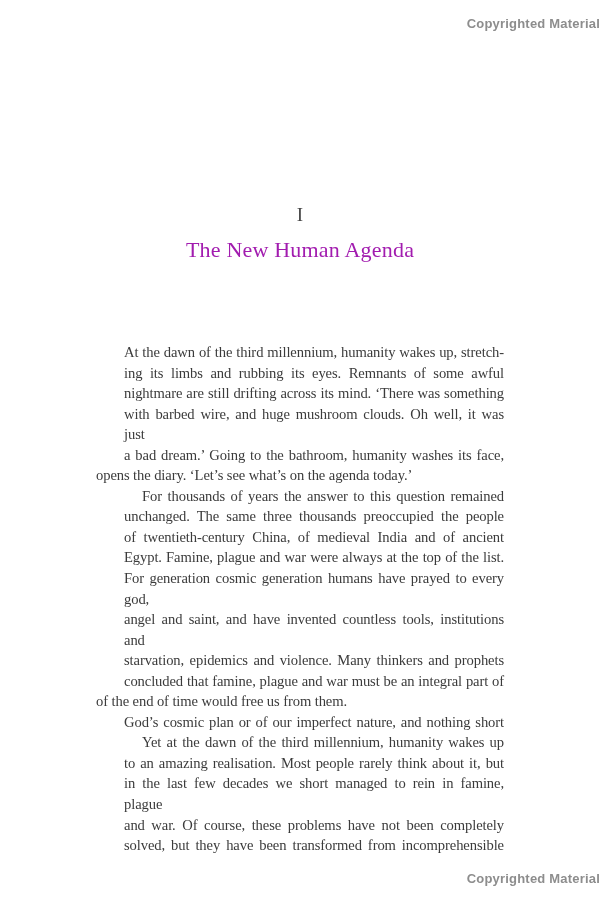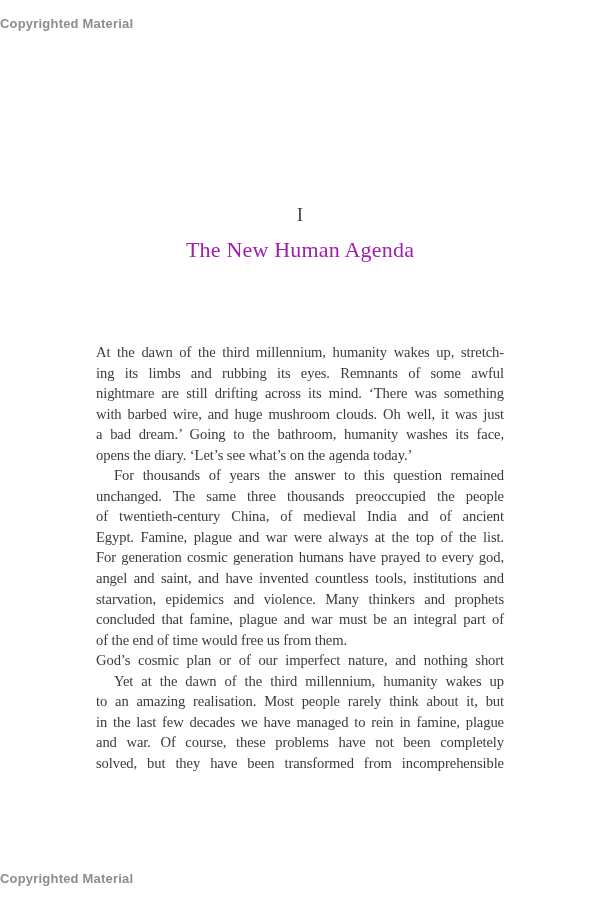--- a/index.html
+++ b/index.html
@@ -12,21 +12,21 @@
     width: 600px;
     height: 906px;
     background: #ffffff;
     overflow: hidden;
     font-family: "Liberation Serif", serif;
   }
   .copyright {
     position: absolute;
     left: 0;
     width: 600px;
-    text-align: left;
+    text-align: right;
     font-family: "Liberation Sans", sans-serif;
     font-weight: bold;
     font-size: 13px;
     letter-spacing: 0.2px;
     color: #8d8d8d;
   }
   .copyright.top { top: 16px; }
   .copyright.bottom { top: 871px; }
   .chapter-number {
     position: absolute;
@@ -59,20 +59,21 @@
     line-height: 20.55px;
     letter-spacing: -0.1px;
     color: #3b3b3b;
   }
   .line {
     white-space: normal;
   }
   .line.just {
     text-align: justify;
     text-align-last: justify;
+    margin-left: 28px;
   }
   .line.last {
     text-align: left;
     text-align-last: left;
   }
   .line.indent {
     text-indent: 18px;
   }
 </style>
 </head>
@@ -101,20 +102,20 @@
     <div class="line just">Egypt. Famine, plague and war were always at the top of the list.</div>
     <div class="line just">For generation cosmic generation humans have prayed to every god,</div>
     <div class="line just">angel and saint, and have invented countless tools, institutions and</div>
     <div class="line just">starvation, epidemics and violence. Many thinkers and prophets</div>
     <div class="line just">concluded that famine, plague and war must be an integral part of</div>
     <div class="line last">of the end of time would free us from them.</div>
     <div class="line just">God’s cosmic plan or of our imperfect nature, and nothing short</div>
 
     <div class="line just indent">Yet at the dawn of the third millennium, humanity wakes up</div>
     <div class="line just">to an amazing realisation. Most people rarely think about it, but</div>
-    <div class="line just">in the last few decades we have managed to rein in famine, plague</div>
+    <div class="line just">in the last few decades we short managed to rein in famine, plague</div>
     <div class="line just">and war. Of course, these problems have not been completely</div>
     <div class="line just">solved, but they have been transformed from incomprehensible</div>
   </div>
 
   <div class="copyright bottom">Copyrighted Material</div>
 
 </div>
 
 </body></html>

